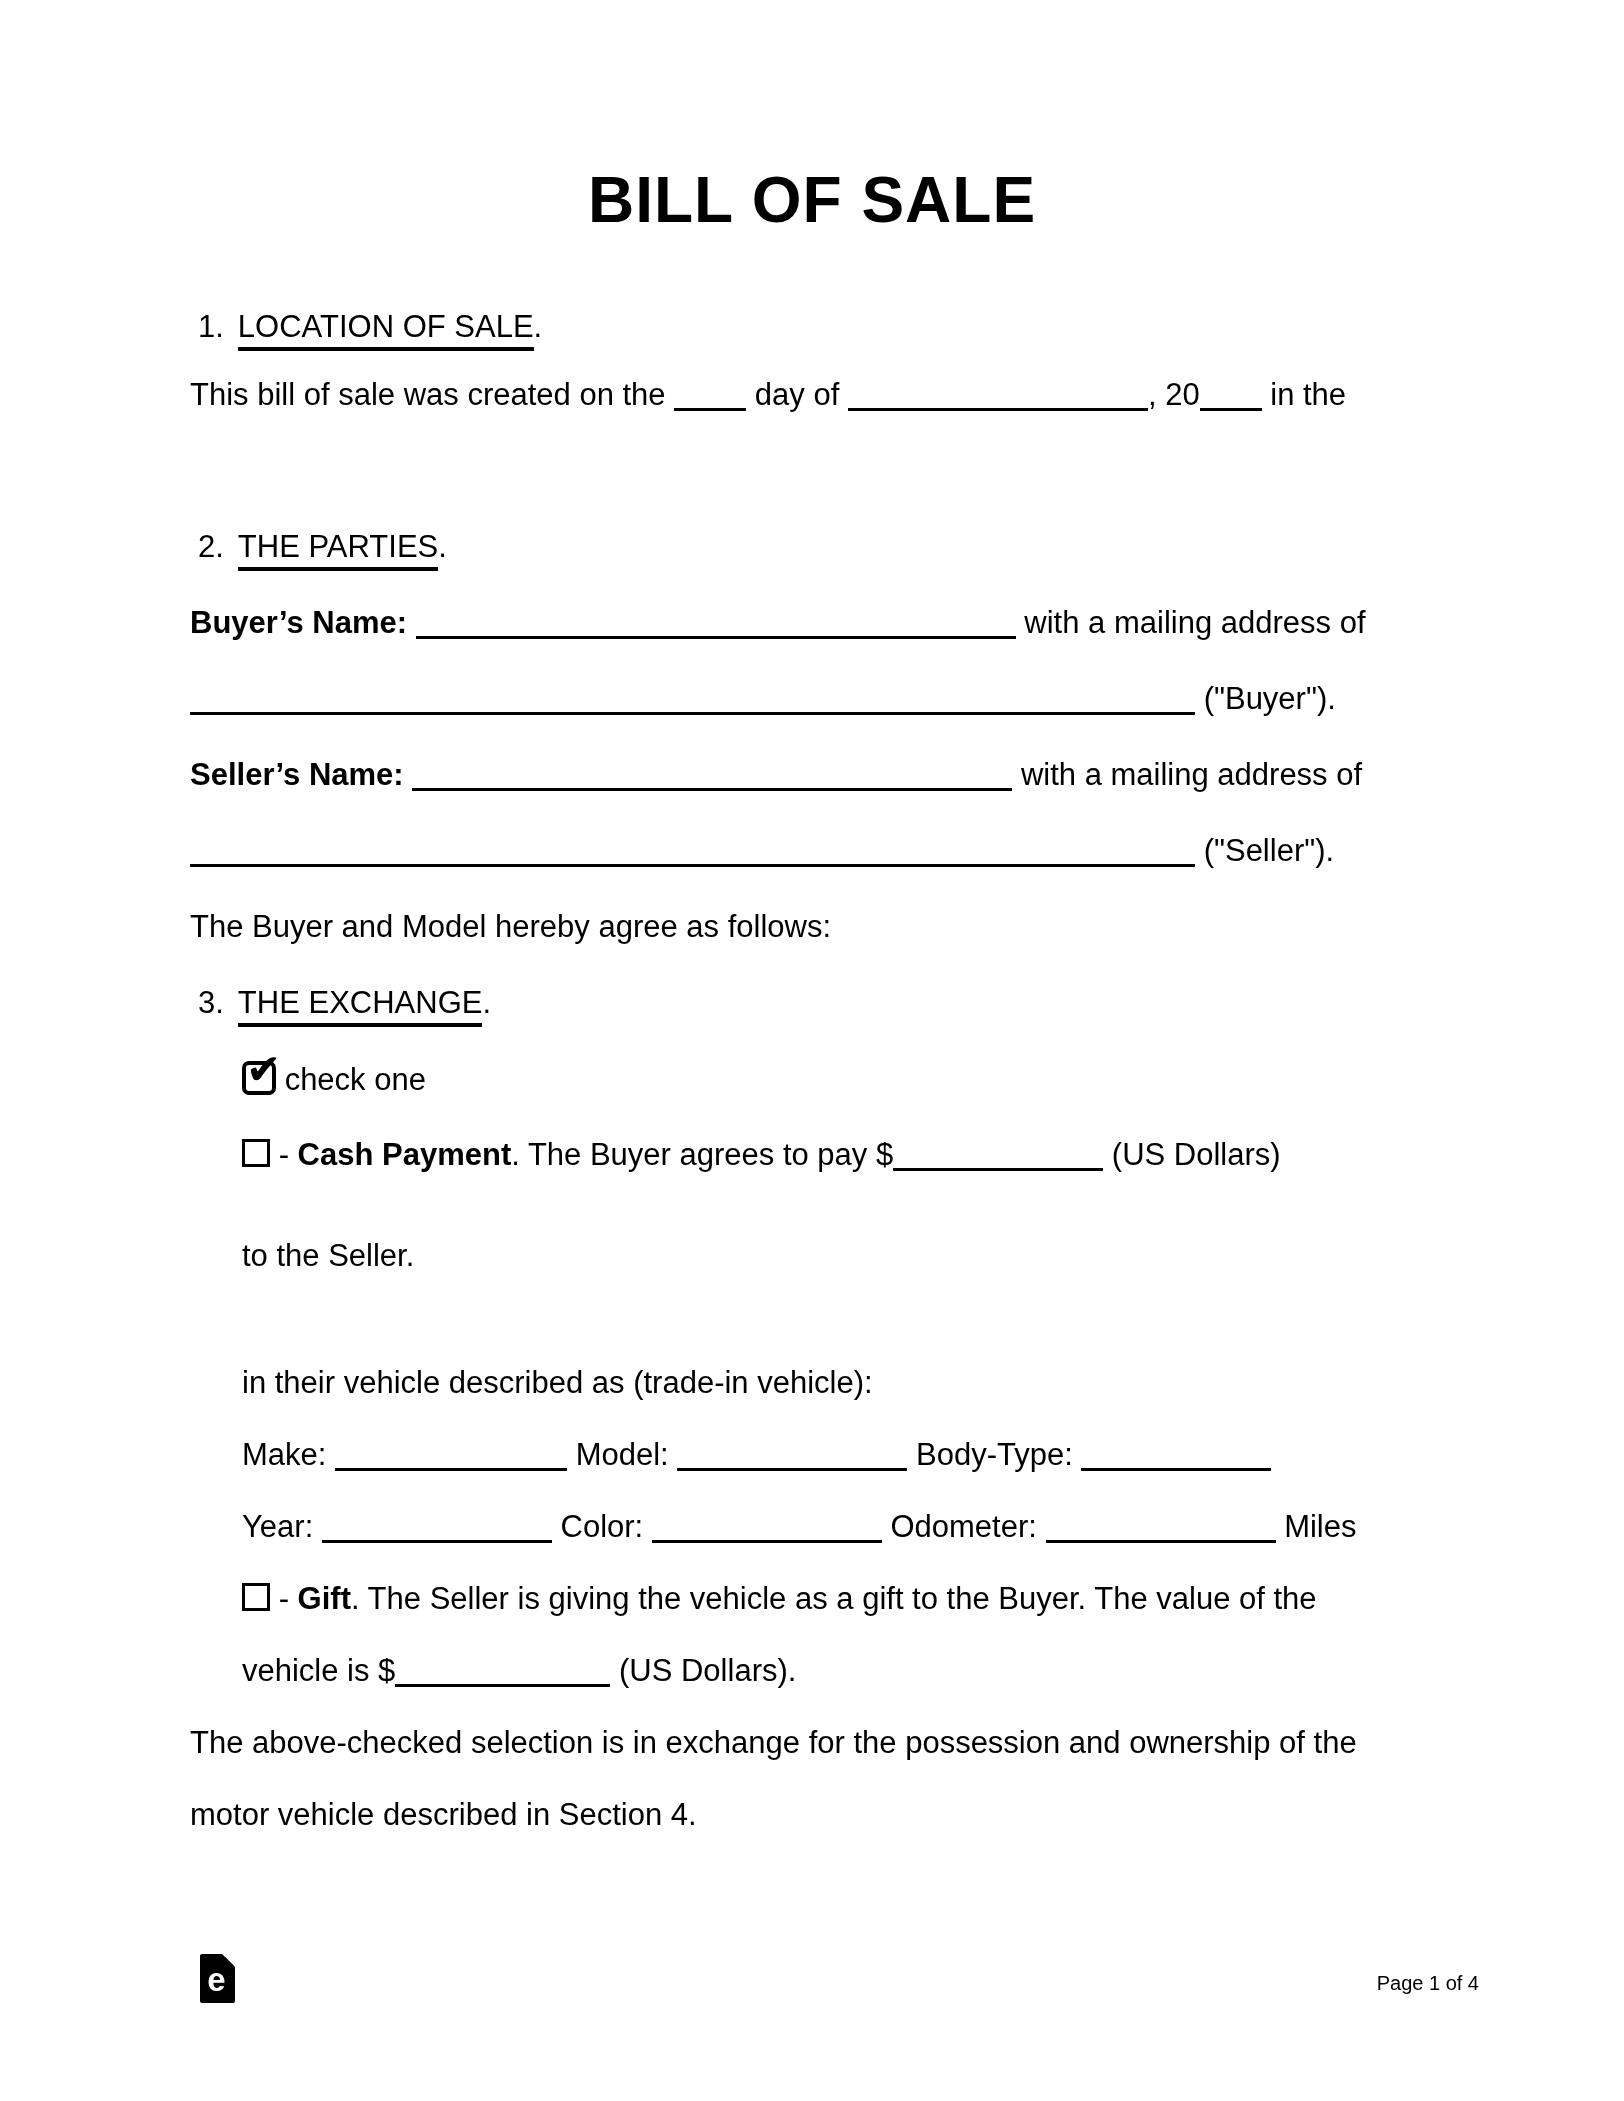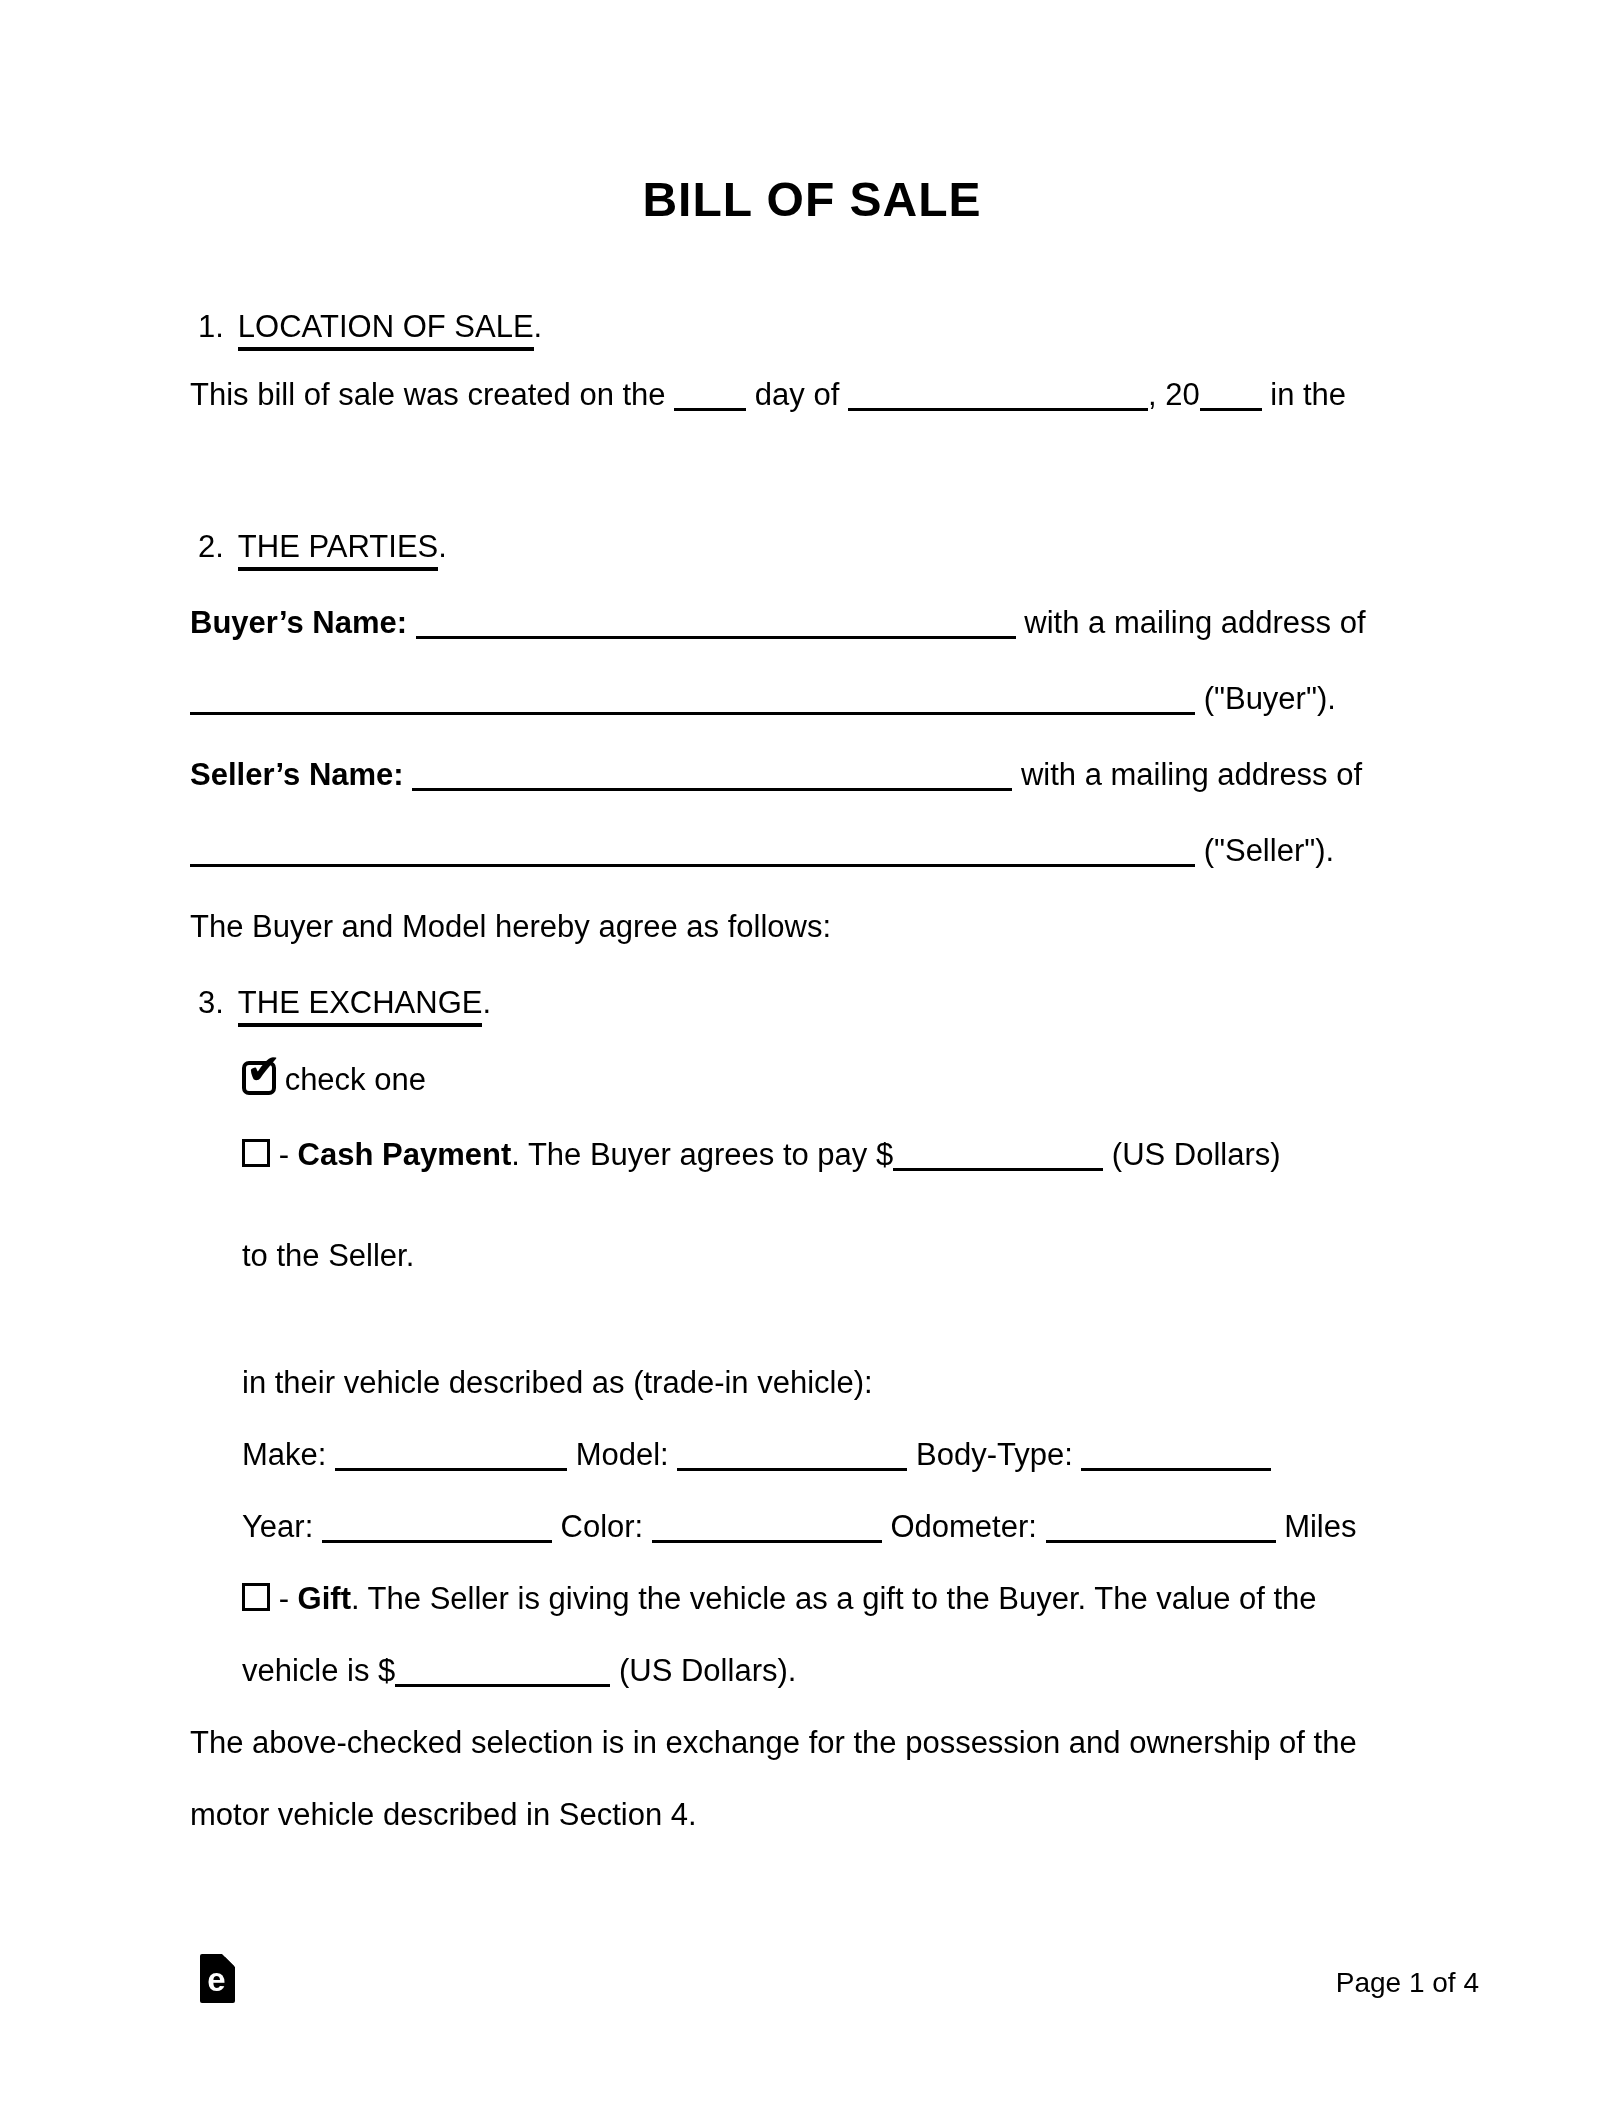--- a/index.html
+++ b/index.html
@@ -3,40 +3,40 @@
 <meta charset="utf-8">
 <style>
   html,body { margin:0; padding:0; background:#888; }
   .page {
     position:relative; width:1624px; height:2101px; background:#ffffff;
     font-family:"Liberation Sans", sans-serif; color:#000; margin:0 auto;
     overflow:hidden;
   }
   .line { position:absolute; font-size:31px; line-height:36px; white-space:nowrap; }
   .title { position:absolute; left:0; width:1624px; text-align:center;
-           font-size:48px; line-height:56px; font-weight:bold; letter-spacing:1px; }
+           font-size:64px; line-height:56px; font-weight:bold; letter-spacing:1px; }
   .b { font-weight:bold; }
   .secnum { margin-right:14px; }
   .hu { border-bottom:4px solid #000; padding-bottom:3px; }
   .bl { display:inline-block; height:0; border-bottom:3px solid #000; vertical-align:-6px; }
   .cb { display:inline-block; width:22px; height:22px; border:3px solid #000;
         vertical-align:-2px; background:#fff; }
   .cbc { display:inline-block; width:26px; height:26px; border:4px solid #000;
          border-radius:7px; vertical-align:-5px; position:relative; background:#fff; }
   .cbc .tick { position:absolute; left:0px; top:-16px; font-size:42px; font-weight:bold;
                font-family:"DejaVu Sans", sans-serif; line-height:42px; }
   .logo { position:absolute; left:200px; top:1954px; width:35px; height:49px;
           background:#000; border-radius:2px; }
   .logo .cut { position:absolute; right:0; top:0; width:0; height:0;
                border-top:13px solid #fff; border-left:13px solid transparent; }
   .logo .fold { position:absolute; right:1px; top:3px; width:0; height:0;
                 border-bottom:9px solid #000; border-right:9px solid transparent; }
   .logo .lg-e { position:absolute; left:0; right:2px; top:6px; text-align:center;
                 color:#fff; font-size:33px; font-weight:bold; line-height:40px; }
-  .pagenum { position:absolute; right:145px; top:1966px; font-size:28px; line-height:34px; }
+  .pagenum { position:absolute; right:145px; top:1966px; font-size:20px; line-height:34px; }
 </style>
 </head>
 <body>
 
 <div class="page">
 
   <div class="title" style="top:172px;">BILL OF SALE</div>
 
   <div class="line" style="left:198px; top:309px;">
     <span class="secnum">1.</span><span class="hu">LOCATION OF SALE</span><span>.</span>

